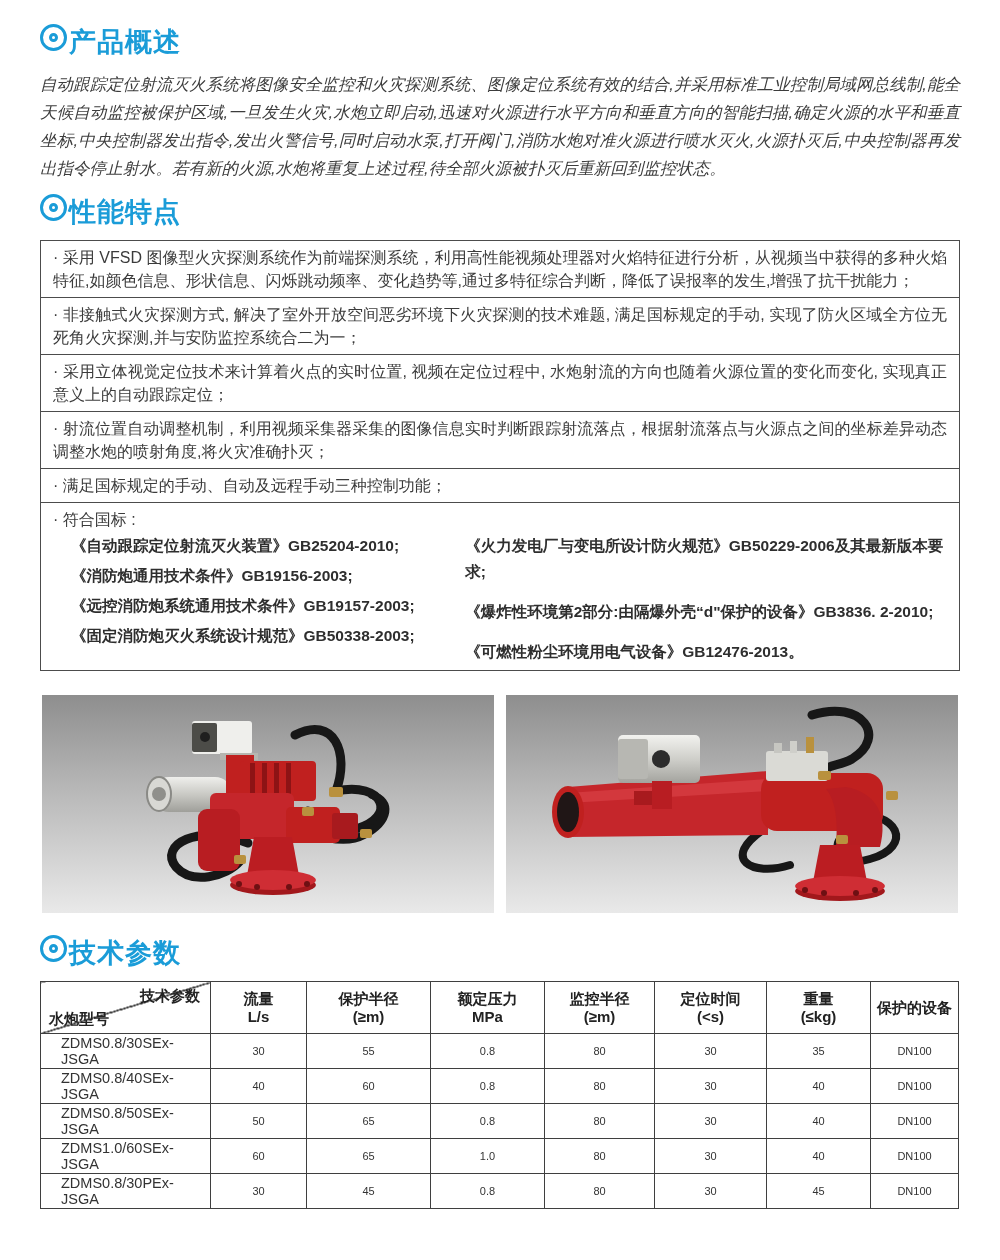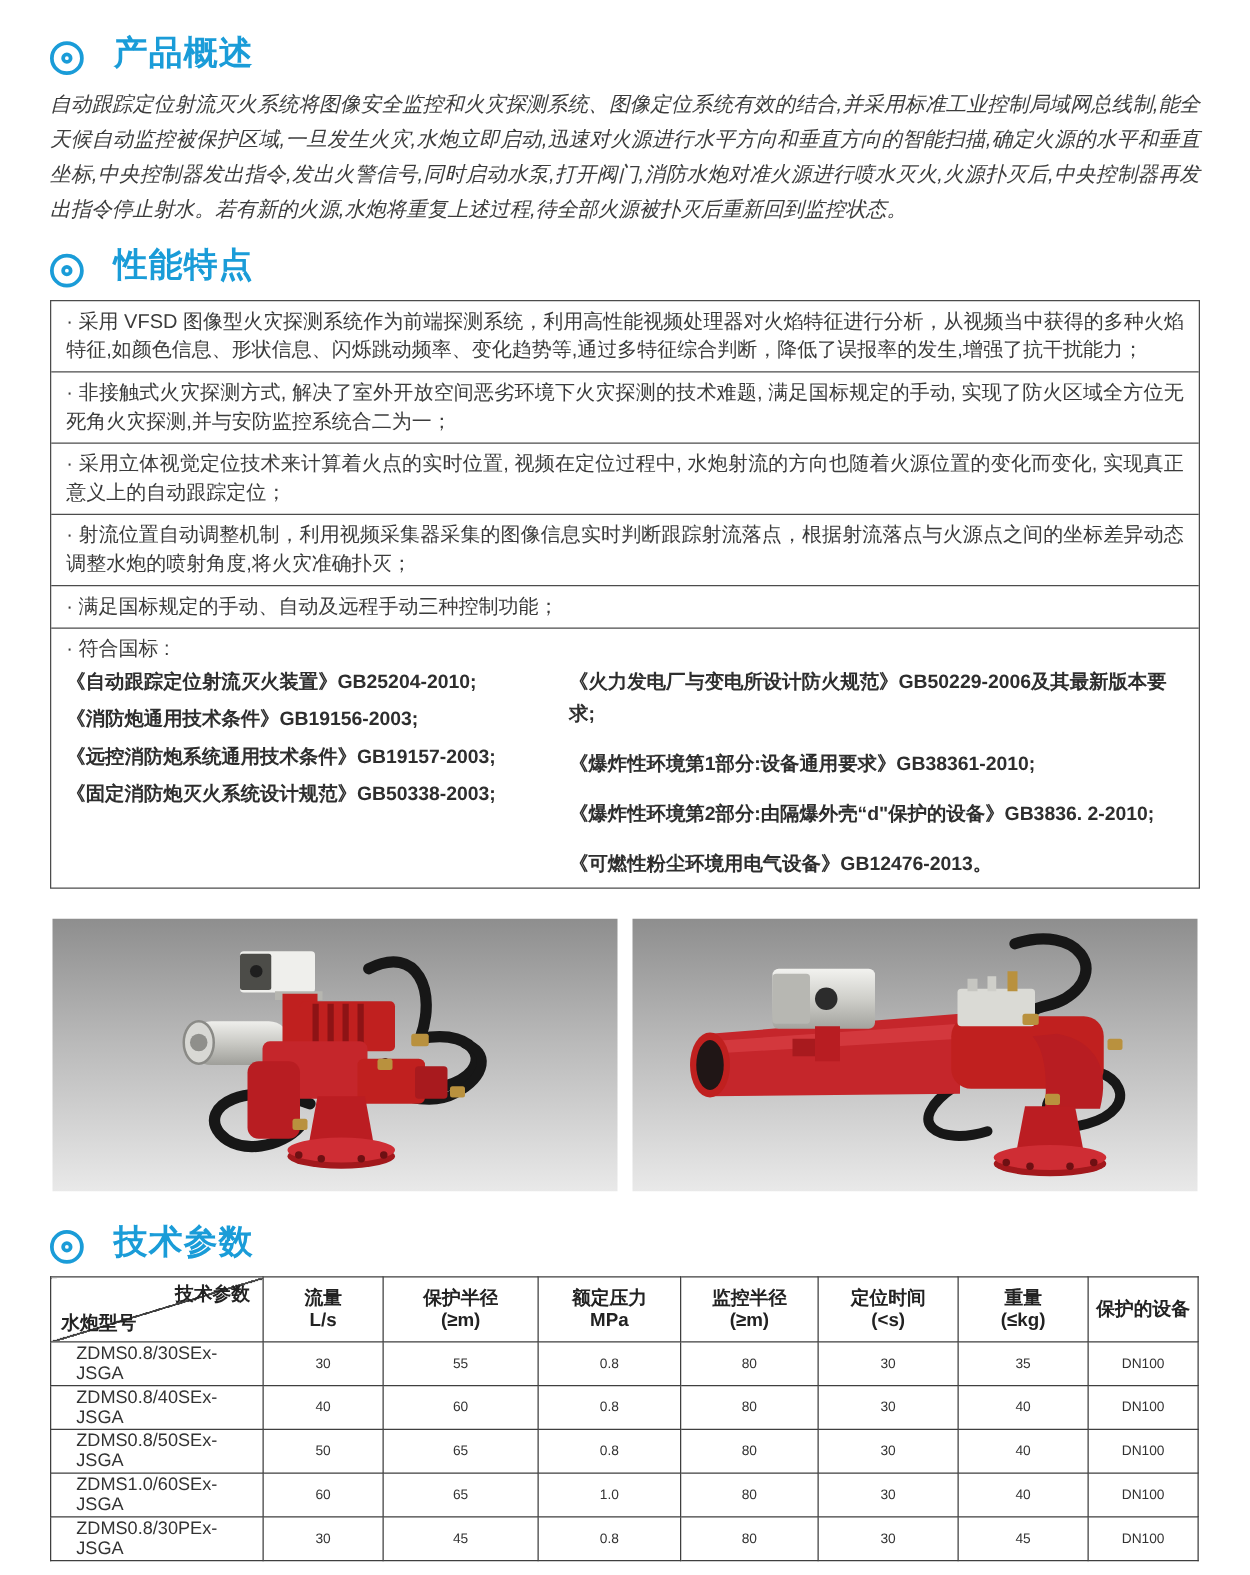--- a/index.html
+++ b/index.html
@@ -5,37 +5,37 @@
   * { margin:0; padding:0; box-sizing:border-box; }
   html,body { background:#ffffff; }
   body {
     width:1000px; height:1260px; overflow:hidden;
     font-family:"Liberation Sans","DejaVu Sans",sans-serif;
     color:#3a3a3a;
   }
   .page { width:1000px; height:1260px; padding:20px 40px 10px 40px; background:#fff; }
 
   
-  .sec-head { display:flex; align-items:flex-end; gap:24px; margin:4px 0 10px 0; }
+  .sec-head { display:flex; align-items:flex-start; gap:2px; margin:4px 0 10px 0; }
   .bullseye { width:27px; height:27px; border:3.5px solid var(--accent,#1a9cd8);
     border-radius:50%; display:flex; align-items:center; justify-content:center; flex:0 0 auto; }
   .bullseye .inner { width:9px; height:9px; border:3.5px solid var(--accent,#1a9cd8); border-radius:50%; }
   .sec-head h2 { font-size:27px; font-weight:bold; color:var(--accent,#1a9cd8); letter-spacing:1px; }
 
   
   .overview-body { font-size:16.5px; line-height:28px; text-align:justify; color:#3c3c3c; margin-bottom:12px;font-style:italic; }
 
   
   .feature-box { border:1.5px solid #4c4c4c; margin-top:2px; }
   .feat-row { border-bottom:1.5px solid #4c4c4c; padding:5px 12px; }
   .feat-row:last-child { border-bottom:none; }
   .feat-row p { font-size:16px; line-height:23px; text-align:justify; color:#3b3b3b; }
 
   .std-label { font-size:16px; line-height:26px; color:#3b3b3b; }
-  .std-cols { display:flex; }
+  .std-cols { display:flex;margin-left:18px; }
   .std-col { display:flex; flex-direction:column; }
   .std-col.left { width:45%; }
   .std-col.right { width:55%; padding-top:2px; }
   .std-col p { font-size:15.5px; font-weight:bold; color:#2e2e2e; text-align:left; }
   .std-col.left p { line-height:30px; }
   .std-col.right p { line-height:26px; margin-bottom:14px; }
   .std-col.right p:last-child { margin-bottom:0; }
 
   
   .photos { display:flex; justify-content:space-between; margin:24px 2px 22px 2px; }
@@ -94,21 +94,20 @@
       <p class="std-label">· 符合国标 :</p>
       <div class="std-cols">
         <div class="std-col left">
           <p>《自动跟踪定位射流灭火装置》GB25204-2010;</p>
           <p>《消防炮通用技术条件》GB19156-2003;</p>
           <p>《远控消防炮系统通用技术条件》GB19157-2003;</p>
           <p>《固定消防炮灭火系统设计规范》GB50338-2003;</p>
         </div>
         <div class="std-col right">
           <p>《火力发电厂与变电所设计防火规范》GB50229-2006及其最新版本要求;</p>
-          <p>《爆炸性环境第1部分:设备通用要求》GB38361-2010;</p>
           <p>《爆炸性环境第2部分:由隔爆外壳“d"保护的设备》GB3836. 2-2010;</p>
           <p>《可燃性粉尘环境用电气设备》GB12476-2013。</p>
         </div>
       </div>
     </div>
   </div>
 
   <div class="photos">
     <div class="photo-panel">
       <svg viewBox="0 0 452 218">

